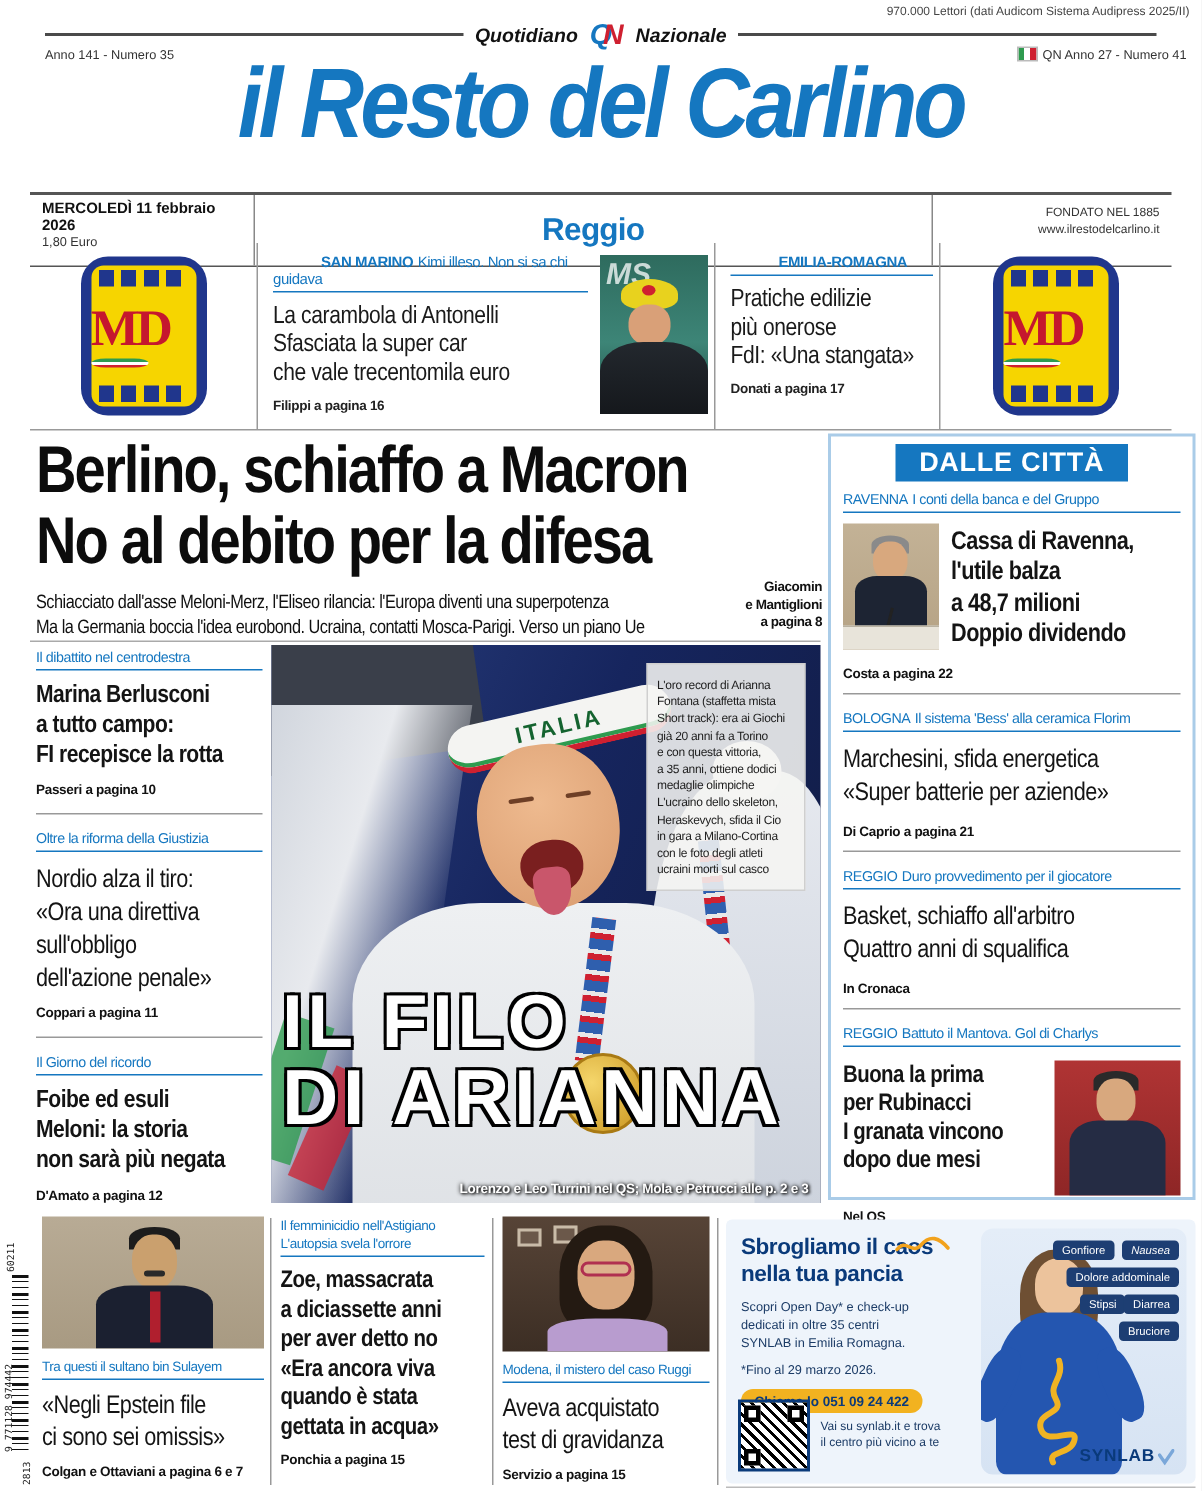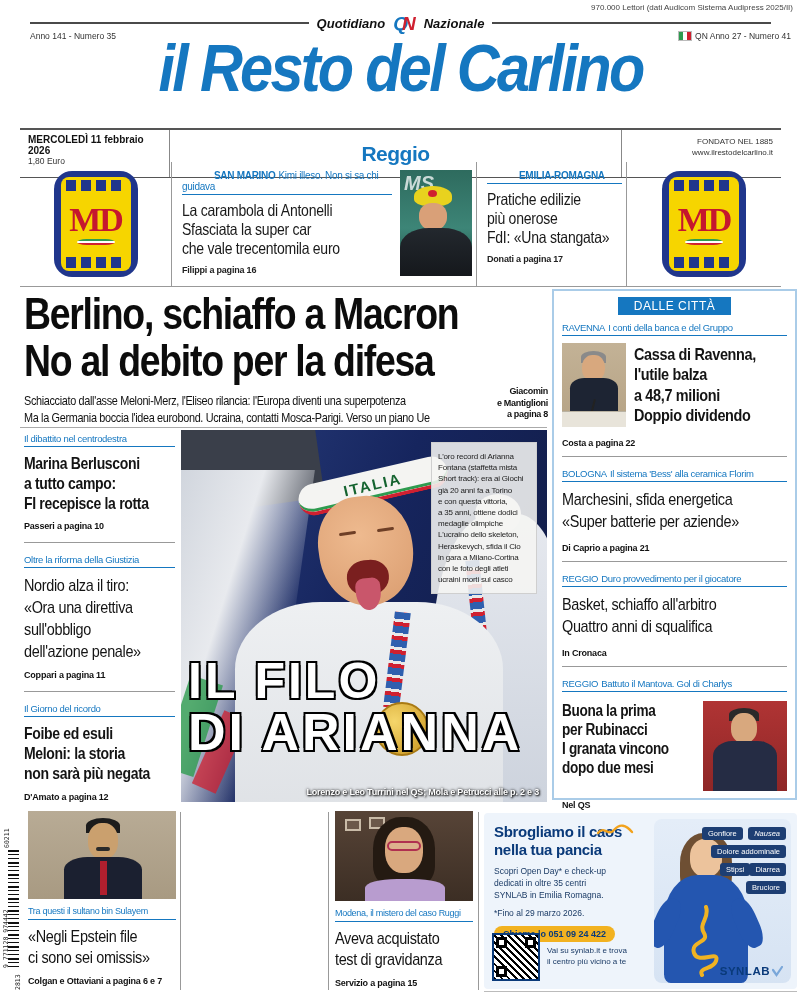--- a/index.html
+++ b/index.html
@@ -37,21 +37,21 @@
   .tz-md.last { flex:1; }
   .kicker { font-size:10px; letter-spacing:-0.3px; color:var(--brand-blue,#1577c0); border-bottom:1px solid var(--brand-blue,#1577c0); padding-bottom:2px; margin-bottom:6px; }
   .kicker .city { font-weight:bold; margin-right:3px;padding-left:32px; }
   .tz-sanmarino .kicker { margin-right:80px; }
   .tz-head { font-size:16.5px; letter-spacing:-0.3px; line-height:1.16; white-space:pre-line; color:#1a1a1a; width:258px; transform:scaleX(0.85); transform-origin:0 0; }
   .tz-emilia .tz-head { width:168px; }
   .byline { font-size:9px; margin-top:7px; color:#222; font-weight:bold; letter-spacing:-0.2px; }
 
   
   .md-logo { width:84px; height:106px; background:var(--md-blue,#20368c); border-radius:18px; padding:6px 7px; }
-  .md-inner { width:100%; height:100%; background:var(--md-yellow,#f6d500); border-radius:8px; position:relative; display:flex; flex-direction:column; align-items:center; justify-content:center; }
+  .md-inner { width:100%; height:100%; background:var(--md-yellow,#f6d500); border-radius:8px; position:relative; display:flex; flex-direction:column; justify-content:center; }
   .md-holes { position:absolute; left:5px; right:5px; height:11px; background:repeating-linear-gradient(90deg, var(--md-blue,#20368c) 0 10px, transparent 10px 15px); }
   .md-holes.top { top:3px; } .md-holes.bot { bottom:3px; }
   .md-text { font-family:"Liberation Serif", serif; font-weight:bold; font-size:34px; color:var(--md-red,#c5172e); letter-spacing:-2px; line-height:1; }
   .md-flagline { width:38px; height:6px; margin-top:2px; border-radius:50%/100%; background:linear-gradient(180deg,#2e9b4f 0 2px,#fff 2px 4px,#cf2030 4px 6px); }
 
   
   .photo-antonelli { position:absolute; top:8px; right:4px; width:72px; height:106px; background:linear-gradient(180deg,#2e6b5e 0%,#3d8577 55%,#1f4a42 100%); overflow:hidden; }
   .an-ms { position:absolute; top:2px; left:4px; color:rgba(255,255,255,0.75); font-weight:bold; font-size:20px; font-style:italic; }
   .an-cap { position:absolute; top:16px; left:14px; width:38px; height:20px; background:#e8d21e; border-radius:50% 50% 35% 35%; }
   .an-capdot { position:absolute; top:20px; left:28px; width:9px; height:7px; background:#cf2030; border-radius:50%; }
@@ -99,21 +99,21 @@
   .pm-medal { position:absolute; left:194px; top:272px; width:54px; height:54px; border-radius:50%; background:radial-gradient(circle at 35% 35%,#f5d66b,#c9951f); border:2px solid #a97a14; }
   .pm-note { position:absolute; right:10px; top:12px; width:106px; padding:8px 6px; background:rgba(245,245,243,0.88); border:1px solid #cfcfcf; font-size:8px; line-height:1.4; letter-spacing:-0.2px; white-space:pre-line; color:#1d1d1d; z-index:5; }
   .pm-cap { position:absolute; left:7px; color:#fff; font-weight:bold; letter-spacing:3px; z-index:6; -webkit-text-stroke:2.5px #000; paint-order:stroke fill; text-shadow:2px 2px 0 #000,-2px -2px 0 #000,2px -2px 0 #000,-2px 2px 0 #000; white-space:nowrap; }
   .pm-cap1 { top:222px; font-size:50px; }
   .pm-cap2 { top:272px; font-size:52px; }
   .pm-credit { position:absolute; bottom:5px; right:8px; color:#fff; font-size:9px; font-weight:bold; text-shadow:0 0 3px #000,1px 1px 2px #000; z-index:6; letter-spacing:-0.2px; }
 
   
   .sidebar { position:absolute; top:289px; left:552px; width:245px; height:511px; border:2px solid #aacce8; background:#fff; }
   .sb-badge-wrap { text-align:center; margin-top:5px; }
-  .sb-badge { display:inline-block; background:var(--brand-blue,#1577c0); color:#fff; font-size:12px; font-weight:normal; padding:2px 16px; letter-spacing:0.5px; }
+  .sb-badge { display:inline-block; background:var(--brand-blue,#1577c0); color:#fff; font-size:18px; font-weight:bold; padding:2px 16px; letter-spacing:0.5px; }
   .sb-section { padding:7px 8px 4px; position:relative; }
   .sb-kicker { font-size:9.5px; letter-spacing:-0.3px; color:var(--brand-blue,#1577c0); border-bottom:1px solid var(--brand-blue,#1577c0); padding-bottom:2px; margin-bottom:7px; }
   .sb-kicker .city { font-weight:normal; margin-right:3px; }
   .sb-sep { border-top:1px solid #999; margin:4px 8px; }
   .sb-head { white-space:pre-line; color:#141414; transform:scaleX(0.85); transform-origin:0 0; letter-spacing:-0.4px; }
   .sb-head.bold { font-size:17px; font-weight:bold; line-height:1.2; width:182px; }
   .sb-head.reg { font-size:17px; font-weight:normal; line-height:1.32; width:252px; }
   .sb-byline { font-size:9px; font-weight:bold; margin-top:9px; letter-spacing:-0.2px; }
   .sb-row1 { position:relative; min-height:86px; }
   .sb-row1 .sb-head { position:absolute; left:72px; top:2px; }
@@ -433,20 +433,31 @@
       <div class="su-suit"></div>
       <div class="su-tie"></div>
     </div>
     <div class="b-kicker">Tra questi il sultano bin Sulayem</div>
     <div class="b-head reg">«Negli Epstein file
 ci sono sei omissis»</div>
     <div class="b-byline">Colgan e Ottaviani a pagina 6 e 7</div>
   </div>
   <div class="b-div b-div1"></div>
 
+  <div class="b-art b-art2">
+    <div class="b-kicker">Il femminicidio nell'Astigiano
+L'autopsia svela l'orrore</div>
+    <div class="b-head bold">Zoe, massacrata
+a diciassette anni
+per aver detto no
+«Era ancora viva
+quando è stata
+gettata in acqua»</div>
+    <div class="b-byline">Ponchia a pagina 15</div>
+  </div>
   <div class="b-div b-div2"></div>
 
   <div class="b-art b-art3">
     <div class="photo-modena">
       <div class="mo-frame mo-f1"></div>
       <div class="mo-frame mo-f2"></div>
       <div class="mo-hair"></div>
       <div class="mo-face"></div>
       <div class="mo-glasses"></div>
       <div class="mo-top"></div>

